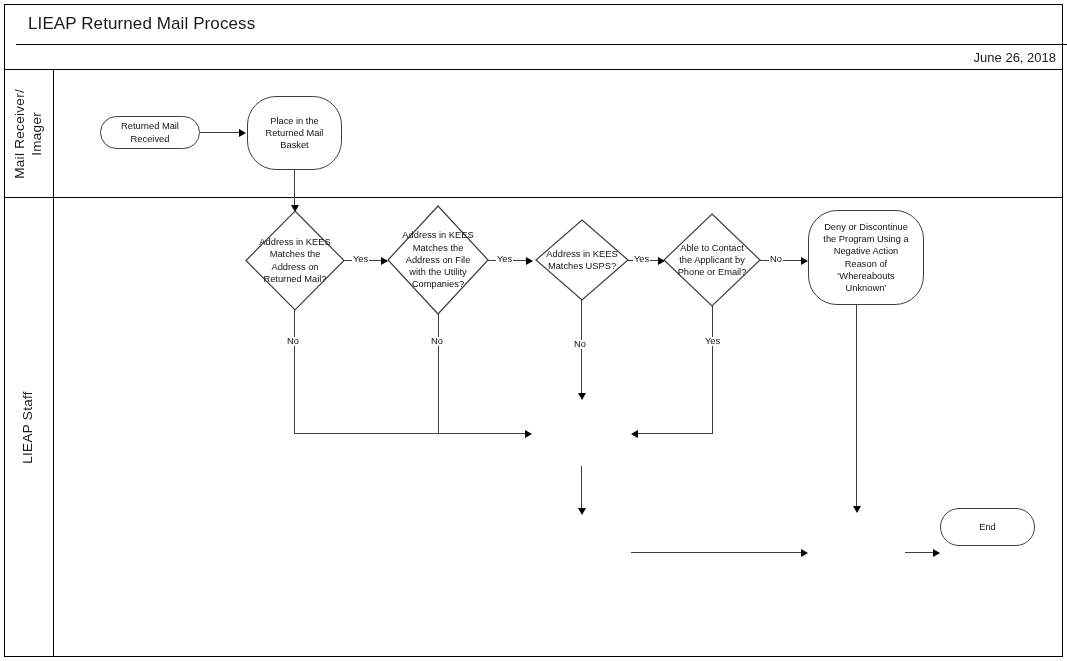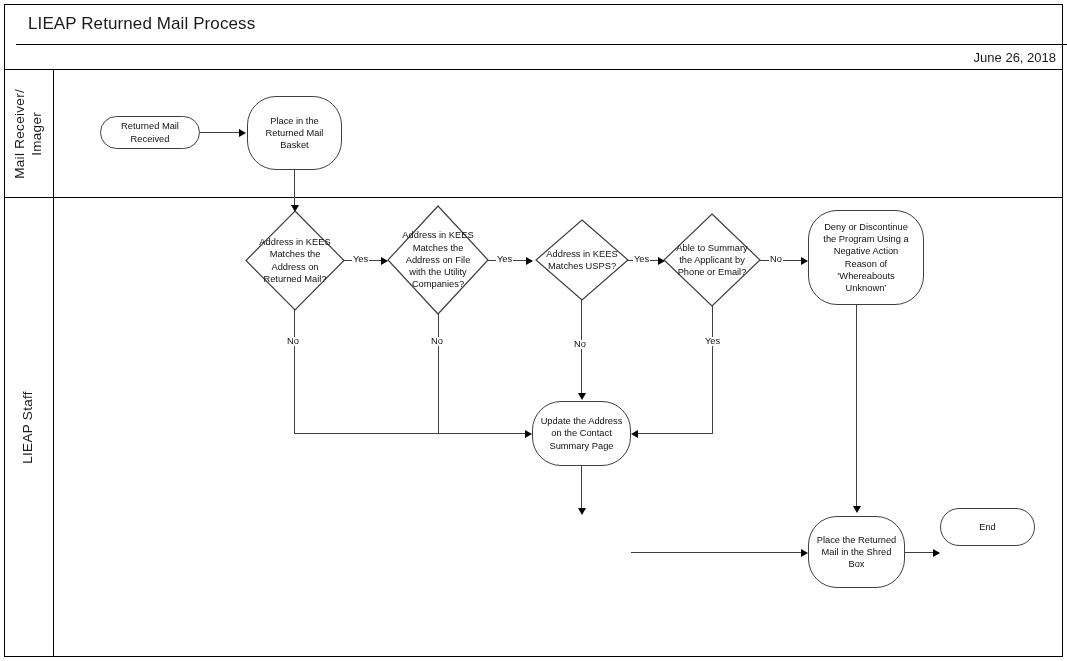--- a/index.html
+++ b/index.html
@@ -274,21 +274,21 @@
   <div class="arrow right" style="left:658px; top:257px;"></div>
 
   <div class="conn v" style="left:581px; top:300px; height:95px;"></div>
   <div class="edge-label" style="left:573px; top:340px;">No</div>
   <div class="arrow down" style="left:578px; top:393px;"></div>
 
   <div class="node decision" style="left:664px; top:214px; width:96px; height:92px;">
     <svg viewBox="0 0 96 92" preserveAspectRatio="none">
       <polygon points="48,0 96,46 48,92 0,46" fill="#ffffff" stroke="#3f3f3f" stroke-width="1.2"></polygon>
     </svg>
-    <span class="node-label">Able to Summary
+    <span class="node-label">Able to Contact
 the Applicant by
 Phone or Email?</span>
   </div>
 
   <div class="conn h" style="left:760px; top:260px; width:42px;"></div>
   <div class="edge-label" style="left:769px; top:255px;">No</div>
   <div class="arrow right" style="left:801px; top:257px;"></div>
 
   <div class="conn v" style="left:712px; top:306px; height:127px;"></div>
   <div class="edge-label" style="left:704px; top:337px;">Yes</div>
@@ -303,38 +303,28 @@
 ‘Whereabouts
 Unknown’</span>
   </div>
 
   <div class="conn v" style="left:856px; top:305px; height:203px;"></div>
   <div class="arrow down" style="left:853px; top:506px;"></div>
 
   <div class="conn h" style="left:294px; top:433px; width:232px;"></div>
   <div class="arrow right" style="left:525px; top:430px;"></div>
 
-  <div class="node process" style="left:532px; top:401px; width:99px; height:65px;">
-    <span class="node-label">Update the Address
-on the Contact
-Summary Page</span>
-  </div>
 
   <div class="conn v" style="left:581px; top:466px; height:44px;"></div>
   <div class="arrow down" style="left:578px; top:508px;"></div>
 
 
   <div class="conn h" style="left:631px; top:552px; width:172px;"></div>
   <div class="arrow right" style="left:801px; top:549px;"></div>
 
-  <div class="node process" style="left:808px; top:516px; width:97px; height:72px;">
-    <span class="node-label">Place the Returned
-Mail in the Shred
-Box</span>
-  </div>
 
   <div class="conn h" style="left:905px; top:552px; width:34px;"></div>
   <div class="arrow right" style="left:933px; top:549px;"></div>
 
   <div class="node terminator" style="left:940px; top:508px; width:95px; height:38px;">
     <span class="node-label">End</span>
   </div>
 
 </div>
 

